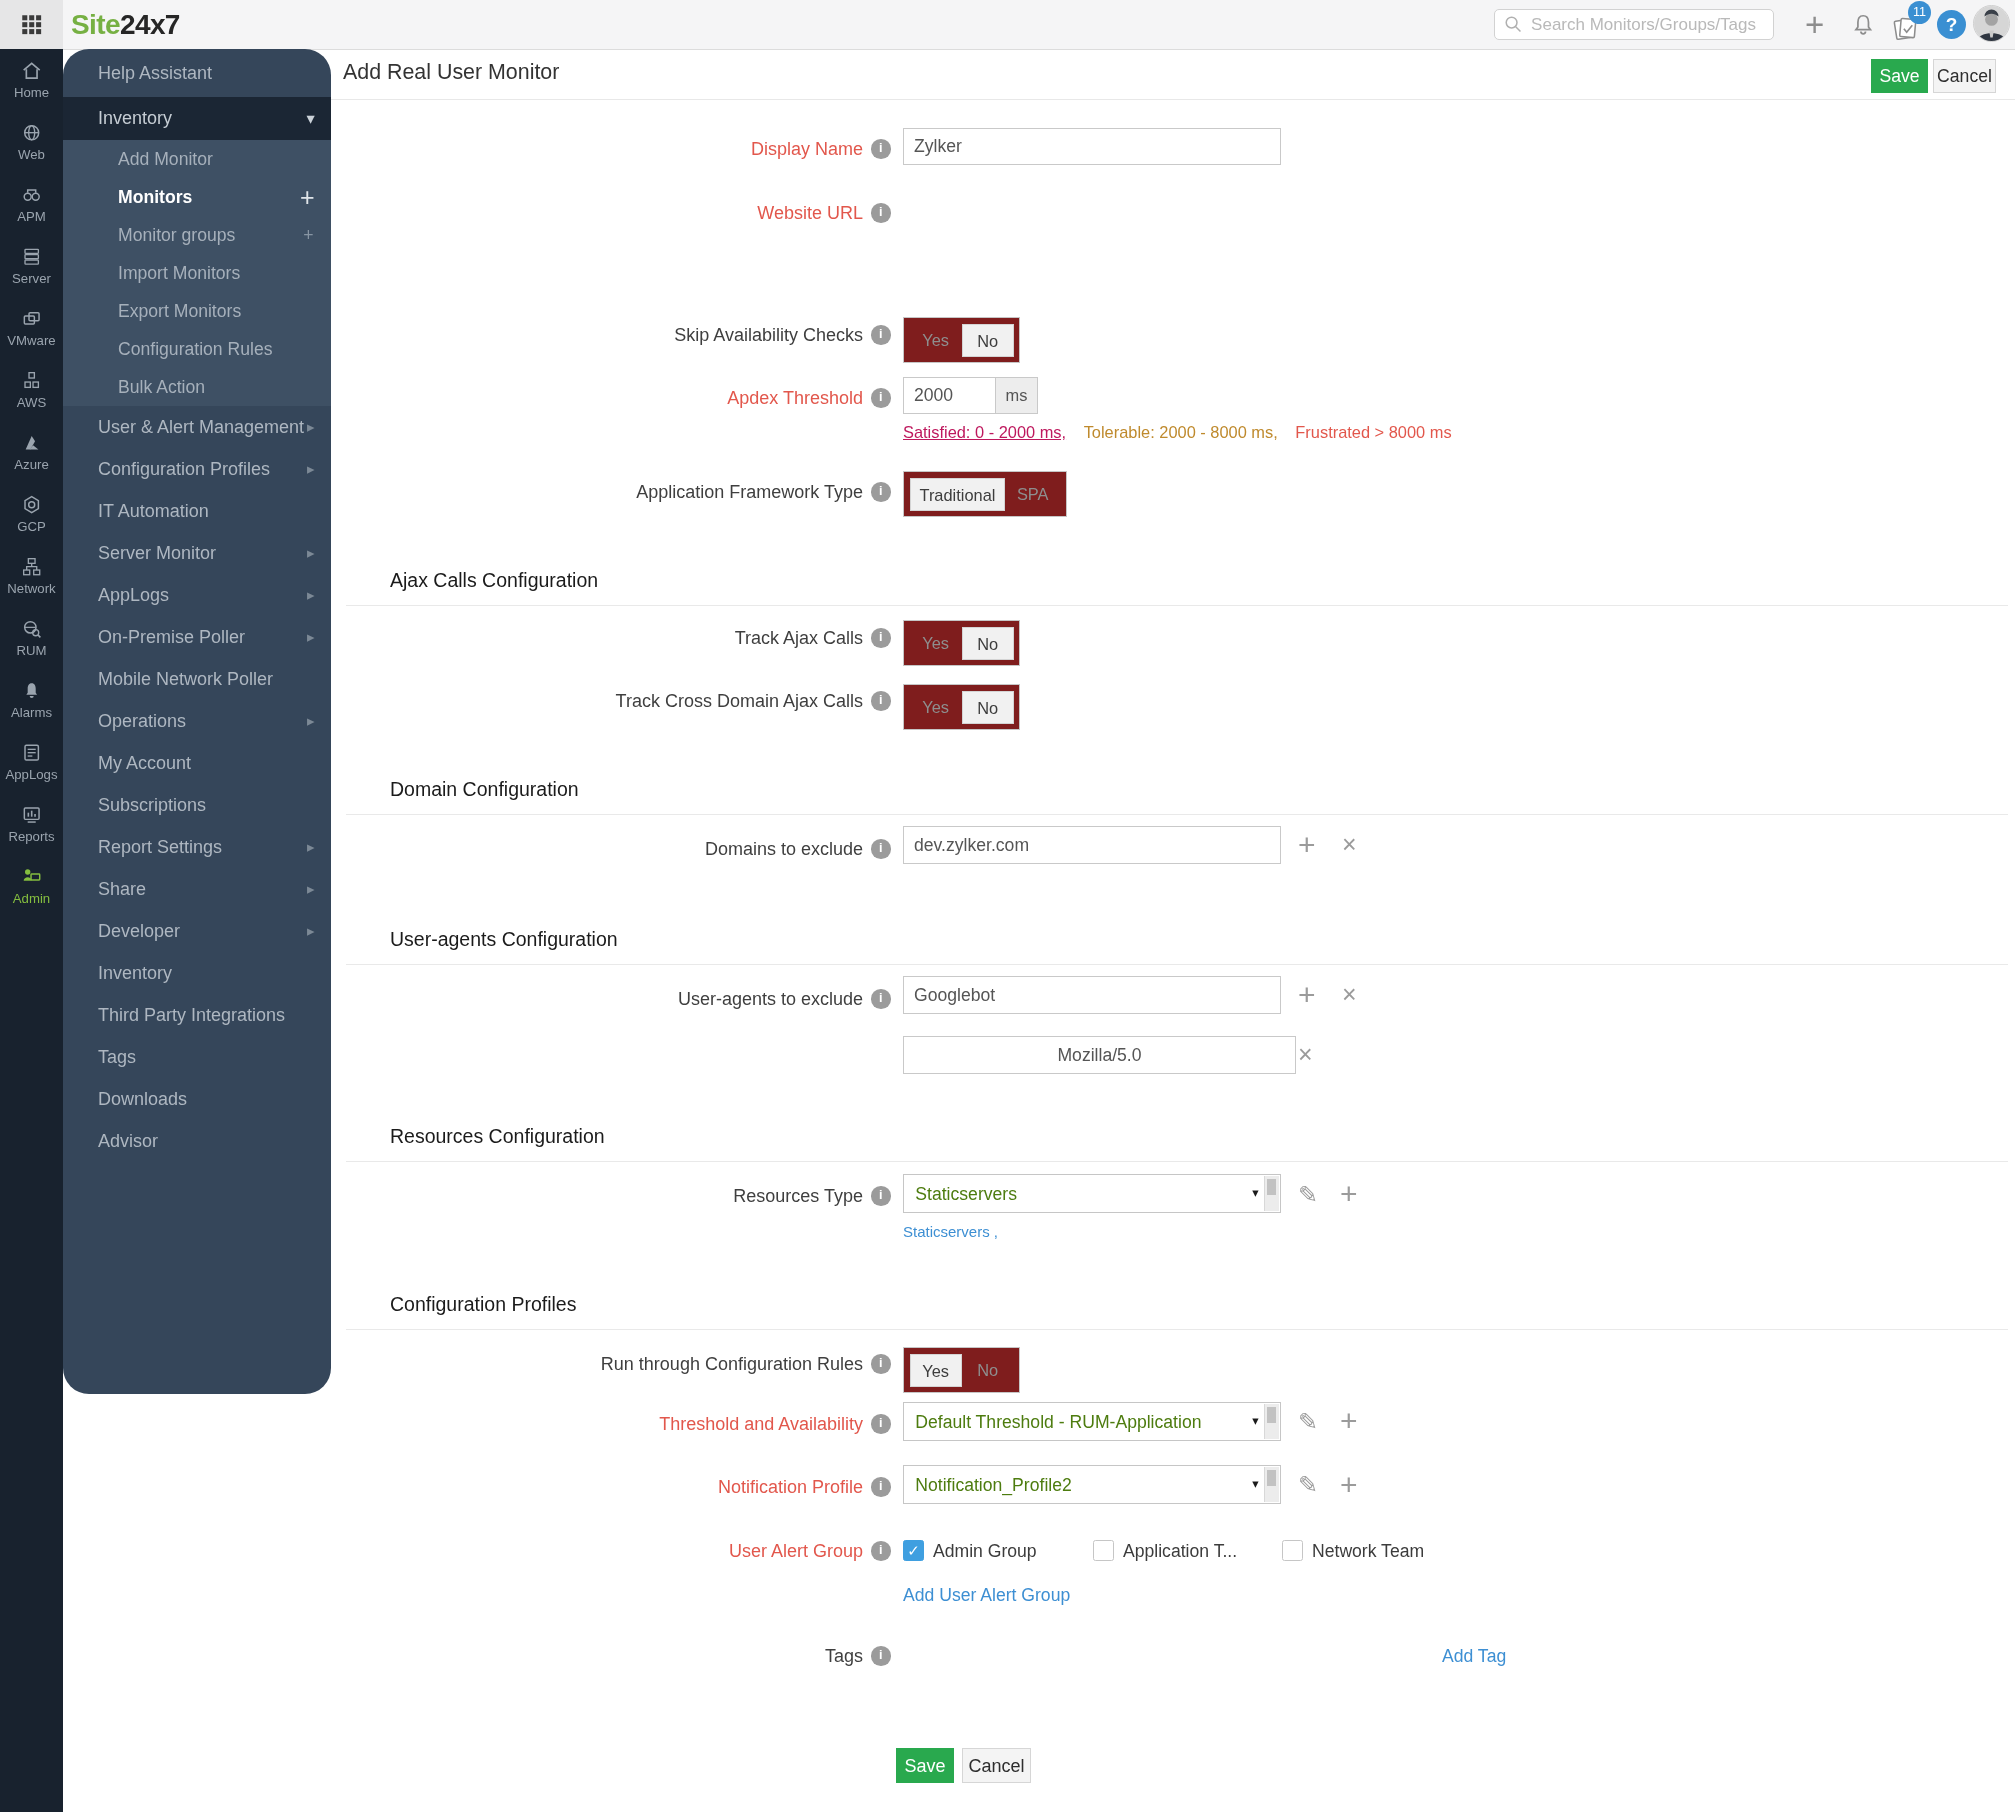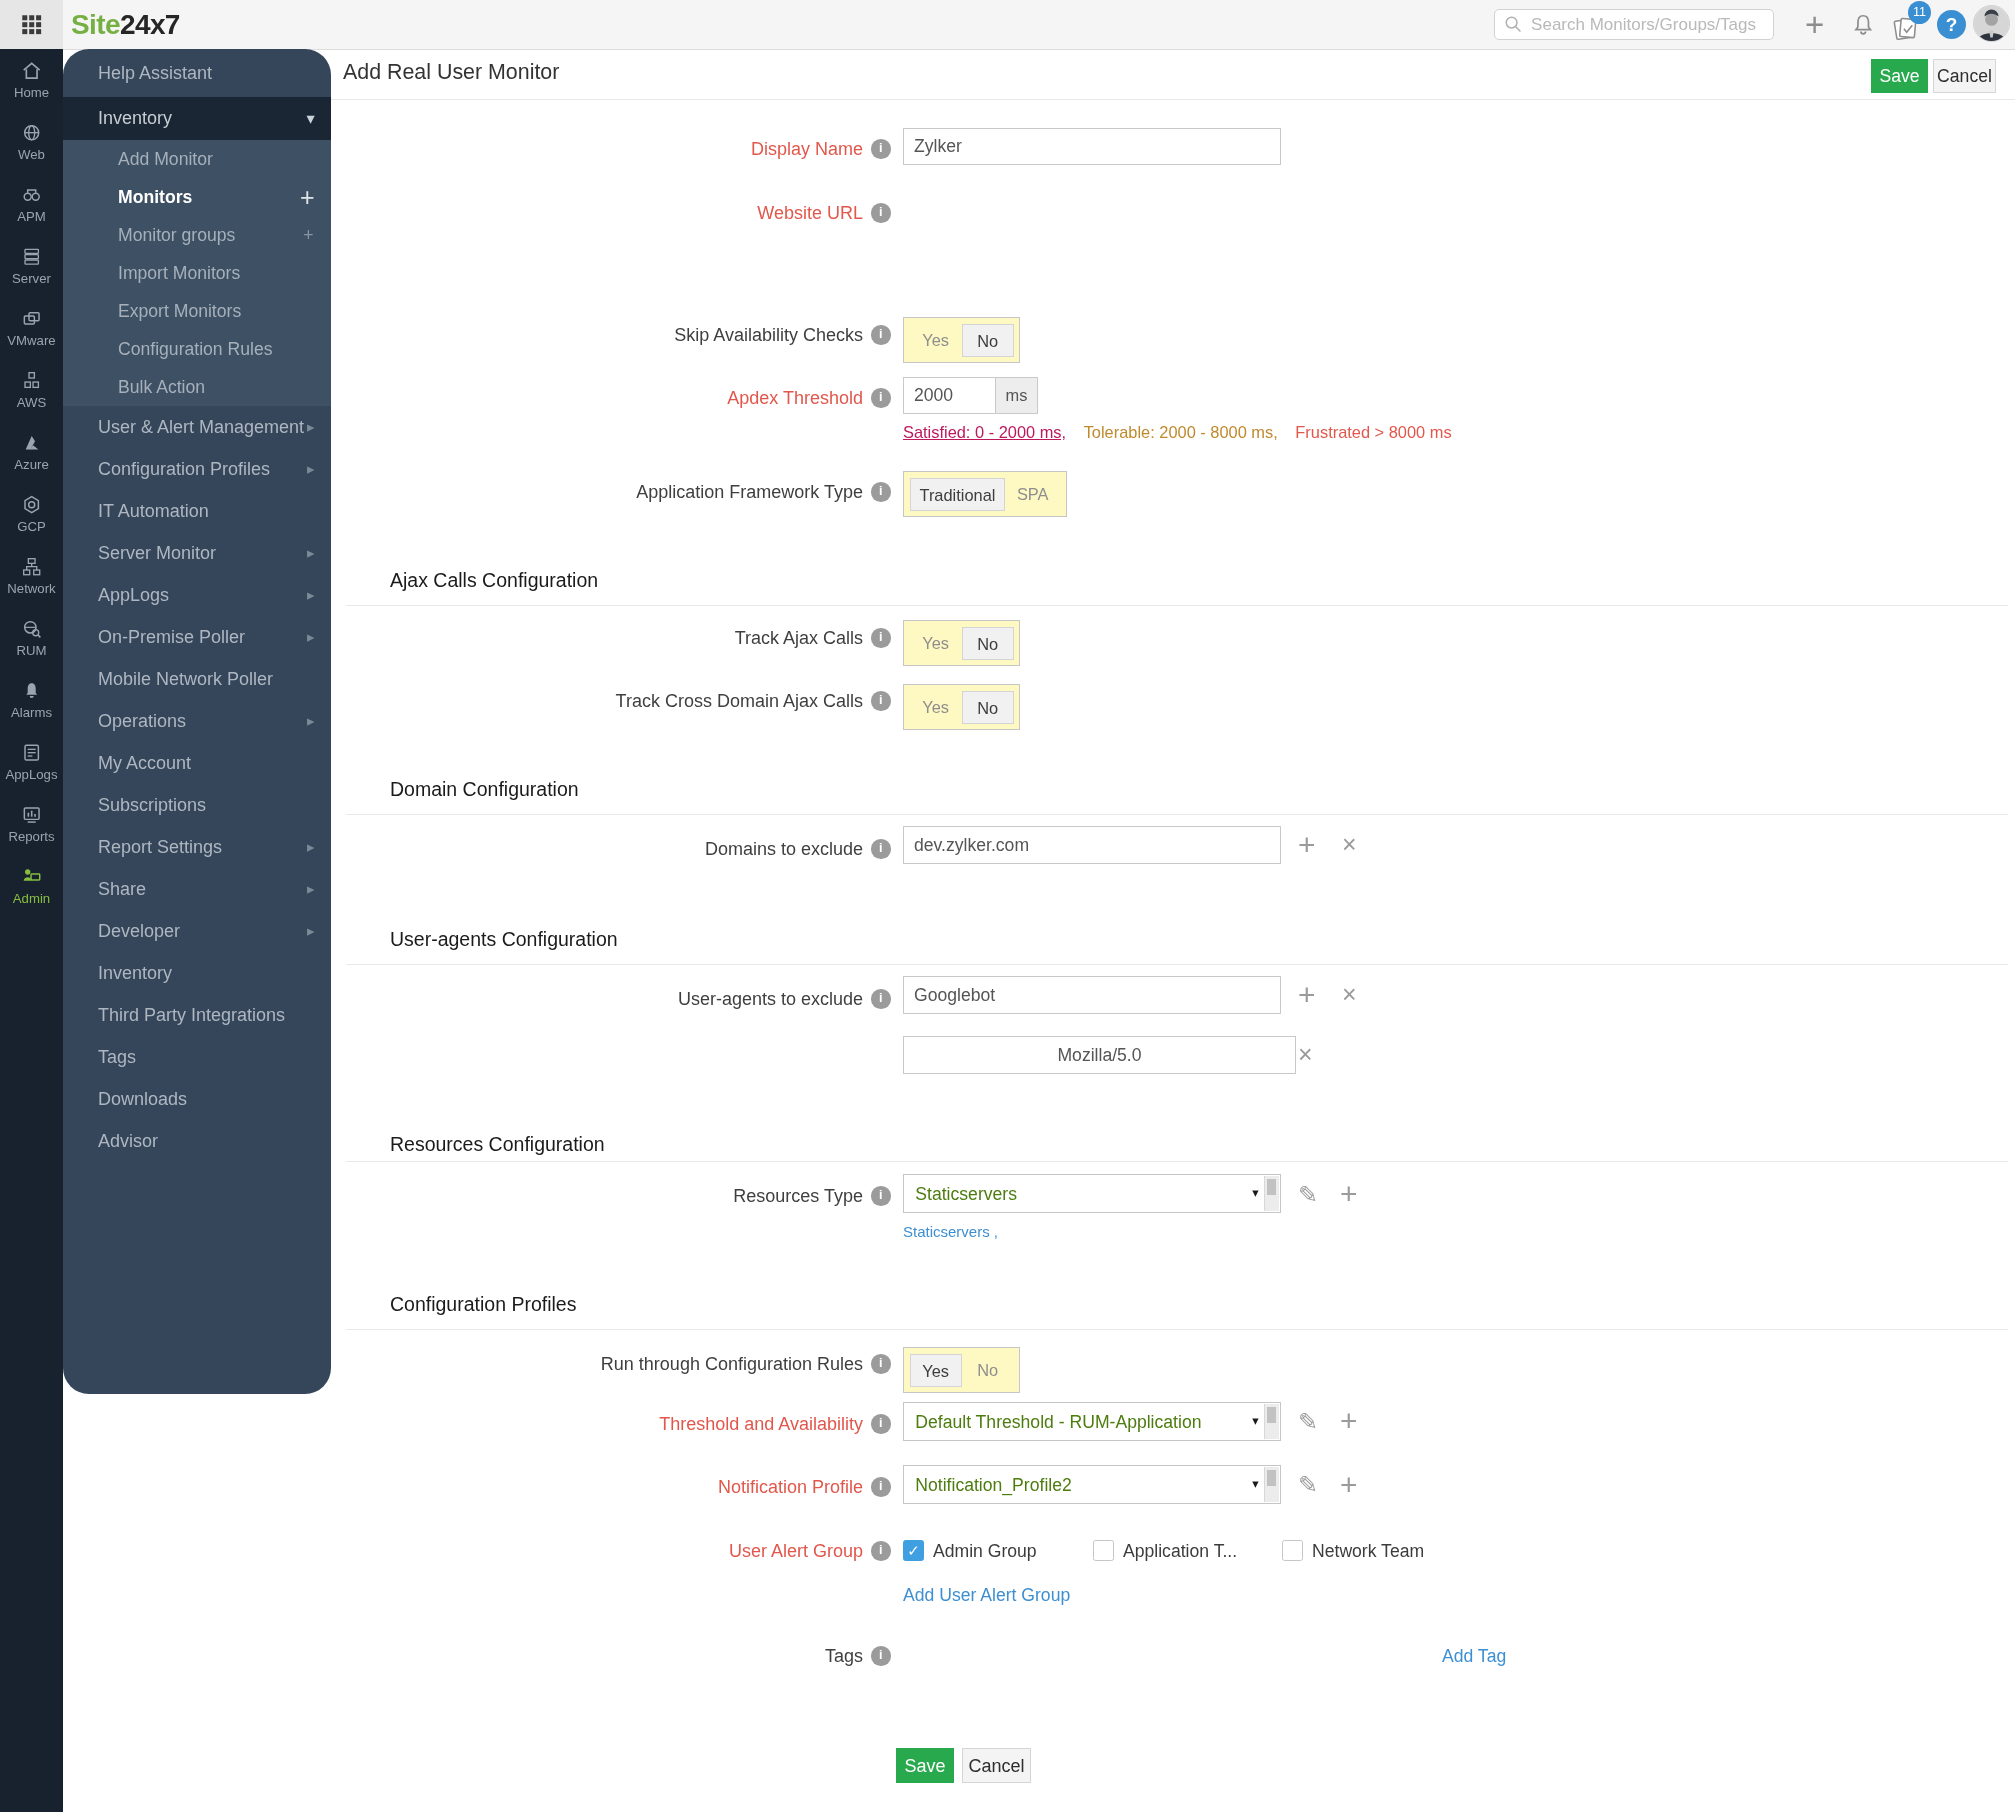--- a/index.html
+++ b/index.html
@@ -54,21 +54,21 @@
   .lbl{position:absolute;left:353px;width:510px;text-align:right;font-size:18px;color:#3f3f3f;white-space:nowrap;}
   .lbl.red{color:#e2574c;}
   .info{position:absolute;left:871px;width:19.5px;height:19.5px;border-radius:50%;background:#9b9b9b;
         color:#fff;font-size:12.6px;font-weight:bold;text-align:center;line-height:19.5px;cursor:pointer;}
   .inp{position:absolute;border:0.6px solid #c9c9c9;font-size:17.6px;color:#555;padding:0 10px;
        font-family:inherit;background:#fff;box-sizing:border-box;outline:none;}
   .inp::placeholder{color:#b5b5b5;}
   textarea.inp{padding:7.6px 10px;resize:both;}
   .suffix{position:absolute;box-sizing:border-box;background:#ededed;border:0.6px solid #c9c9c9;
           border-left:none;font-size:16.4px;color:#555;text-align:center;}
-  .toggle{position:absolute;background:#fef9c3;border:0.6px solid #c6c6c6;display:flex;padding:5.7px;box-sizing:border-box;}
+  .toggle{position:absolute;background:#7f1d1d;border:0.6px solid #c6c6c6;display:flex;padding:5.7px;box-sizing:border-box;}
   .tg{min-width:52px;padding:0 8.8px;height:33px;line-height:33px;text-align:center;font-size:16.4px;
       color:#8e8e8e;box-sizing:border-box;cursor:pointer;}
   .tg.sel{background:#f1f1f1;border:0.6px solid #d4d4d4;color:#3d3d3d;}
   .legend{position:absolute;left:903px;font-size:16.4px;white-space:nowrap;}
   .legend .sat{color:#be185d;margin-right:17.6px;text-decoration:underline;}
   .legend .tol{color:#bf8a2d;margin-right:17.6px;}
   .legend .fru{color:#e2574c;}
   .section-title{position:absolute;left:390px;font-size:19.5px;color:#1b1b1b;}
   .divider{position:absolute;left:346px;width:1662px;height:1.3px;background:#e9e9e9;}
   .sel-box{position:absolute;width:378px;height:39px;border:0.6px solid #c6c6c6;background:#fff;
@@ -420,21 +420,21 @@
   <div class="divider" style="top:964px;"></div>
 
   <div class="lbl" style="top:989px;">User-agents to exclude</div>
   <div class="info" style="top:989px;">i</div>
   <input class="inp" style="left: 903px; top: 976px; width: 378px; height: 38px;" value="Googlebot">
   <div class="icon-btn" style="left:1298px;top:980px;font-size:30px;font-weight:300;">+</div>
   <div class="icon-btn" style="left:1342px;top:982px;font-size:25px;">×</div>
   <input class="inp" style="left: 903px; top: 1036px; width: 393px; height: 38px; text-align: center;" value="Mozilla/5.0">
   <div class="icon-btn" style="left:1298px;top:1042px;font-size:25px;">×</div>
 
-  <div class="section-title" style="top:1125px;margin-top:8px;">Resources Configuration</div>
+  <div class="section-title" style="top:1125px;">Resources Configuration</div>
   <div class="divider" style="top:1161px;"></div>
 
   <div class="lbl" style="top:1186px;">Resources Type</div>
   <div class="info" style="top:1186px;">i</div>
   <div class="sel-box" style="left:903px;top:1174px;">
     <span class="txt">Staticservers</span>
     <span class="scaret">▾</span>
     <span class="sb"></span>
   </div>
   <div class="icon-btn" style="left:1298px;top:1183px;font-size:24px;">✎</div>

